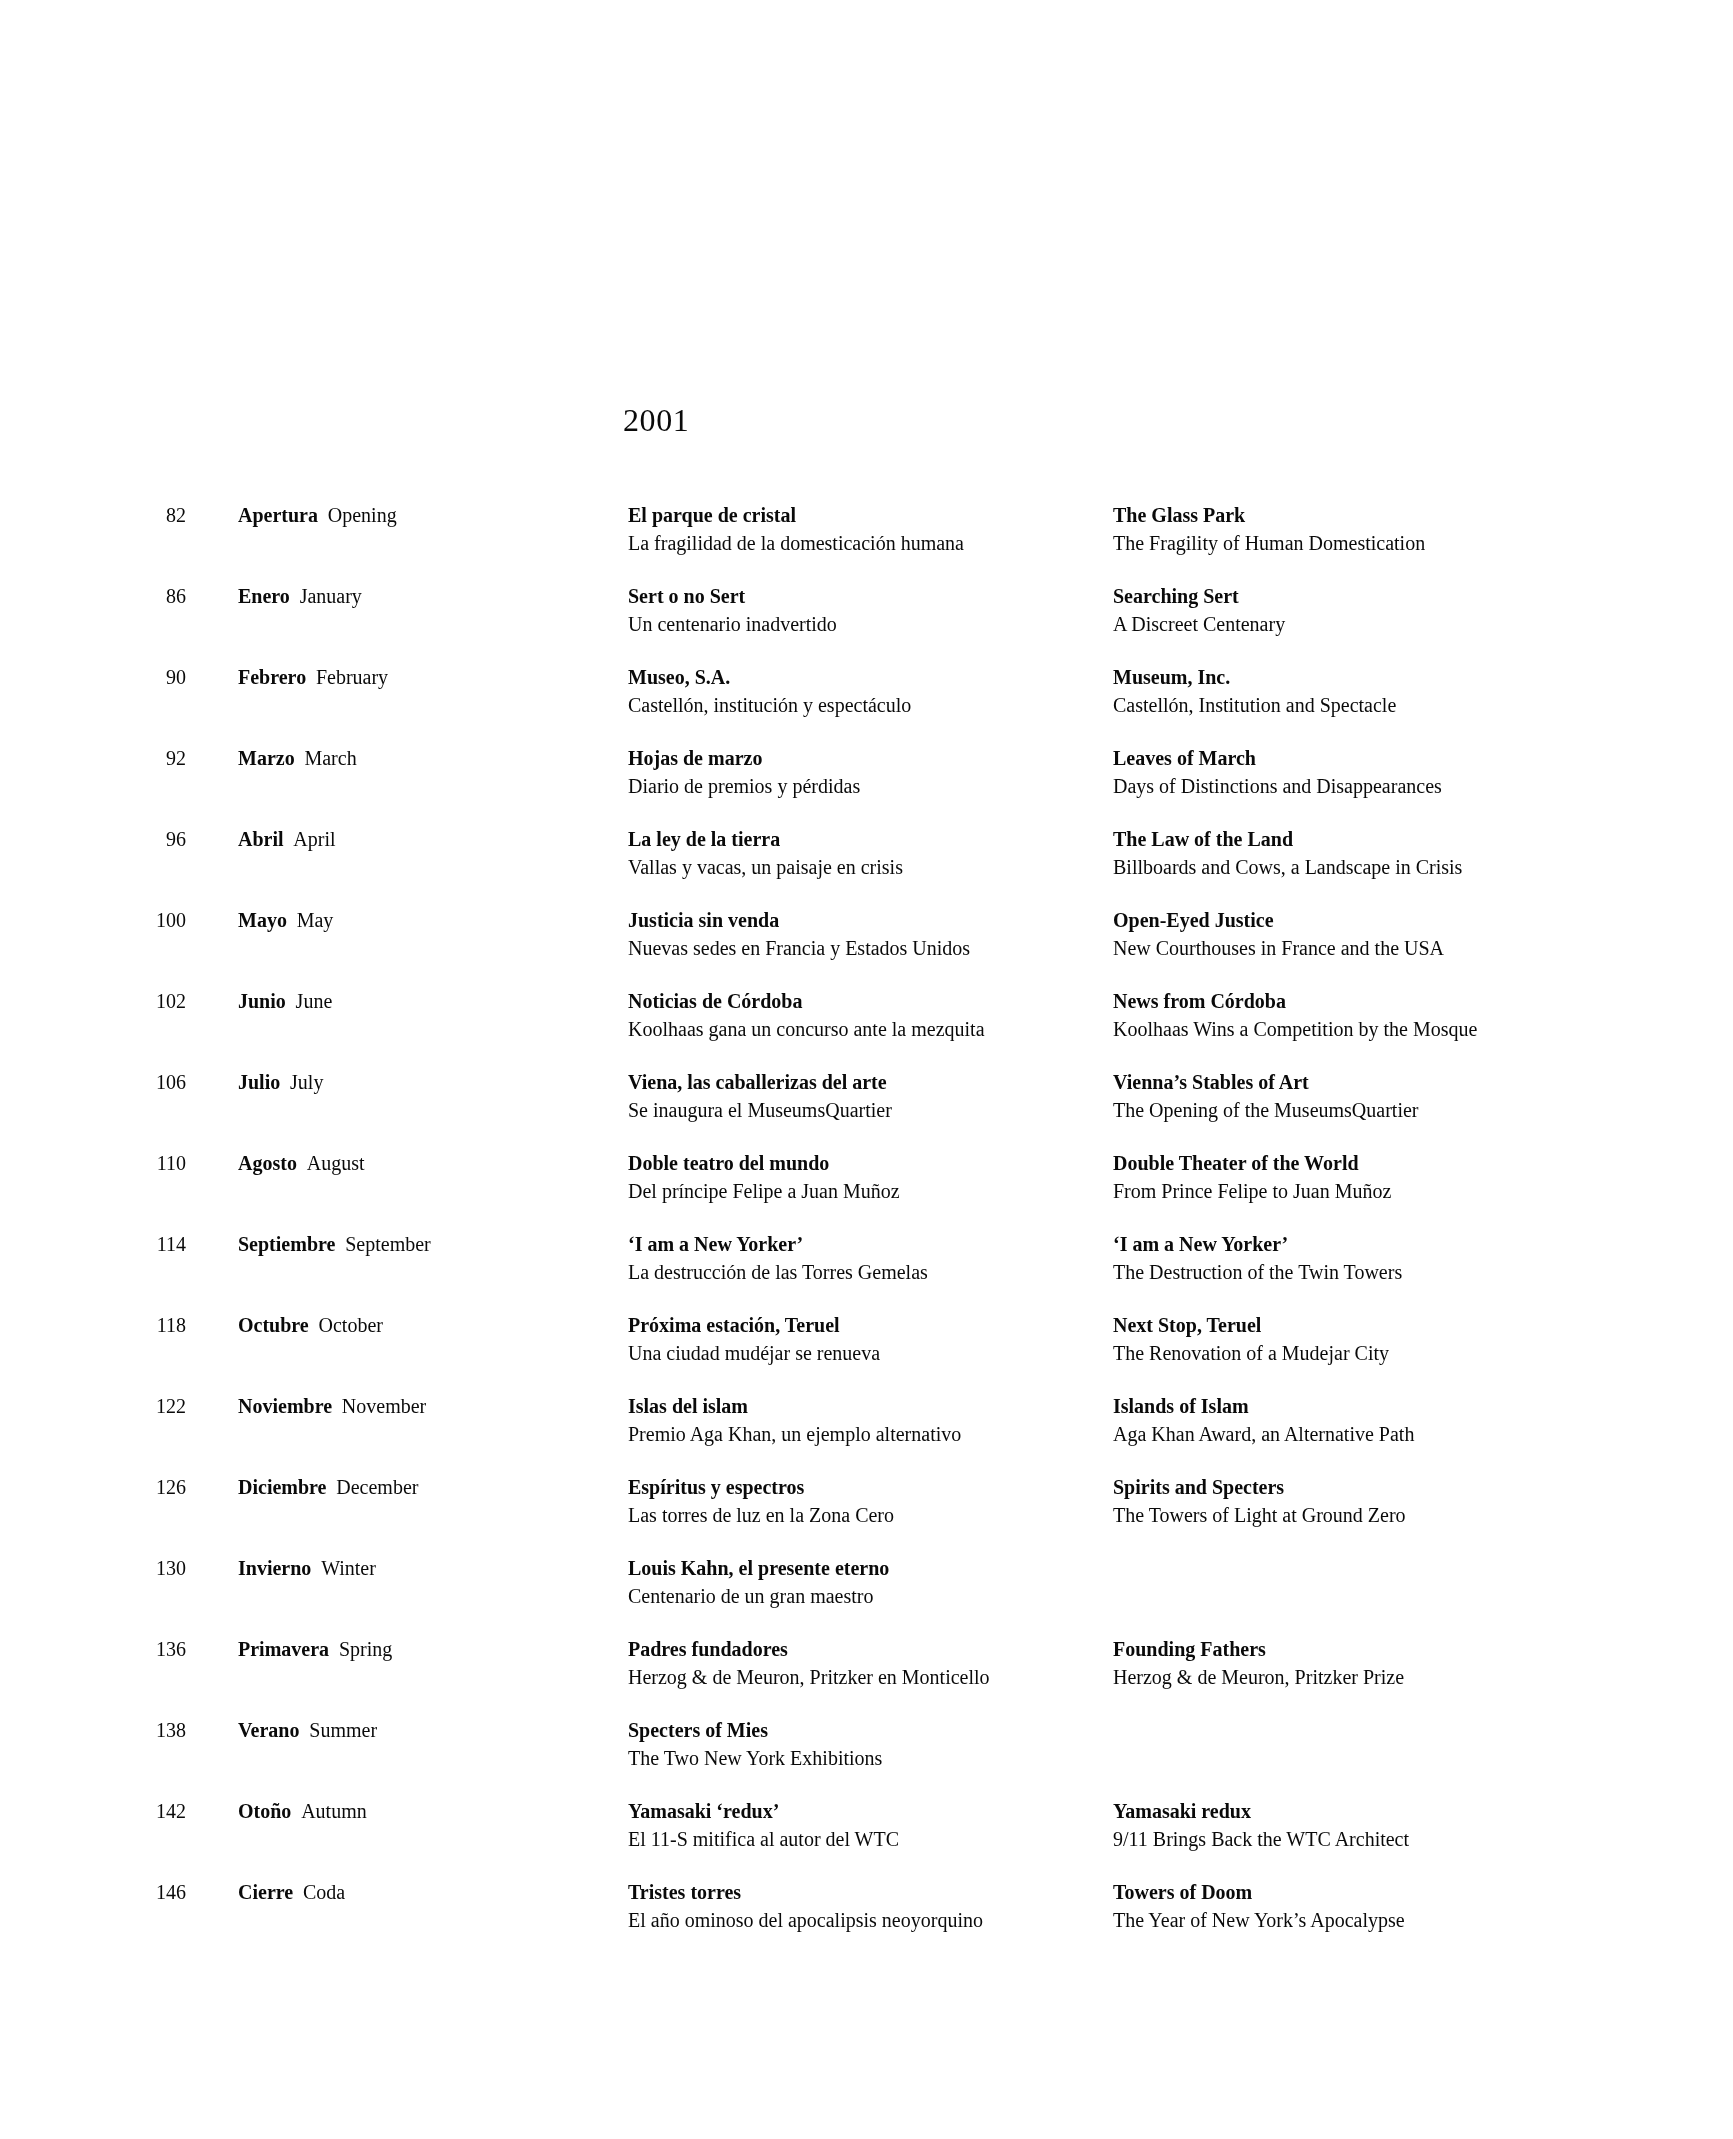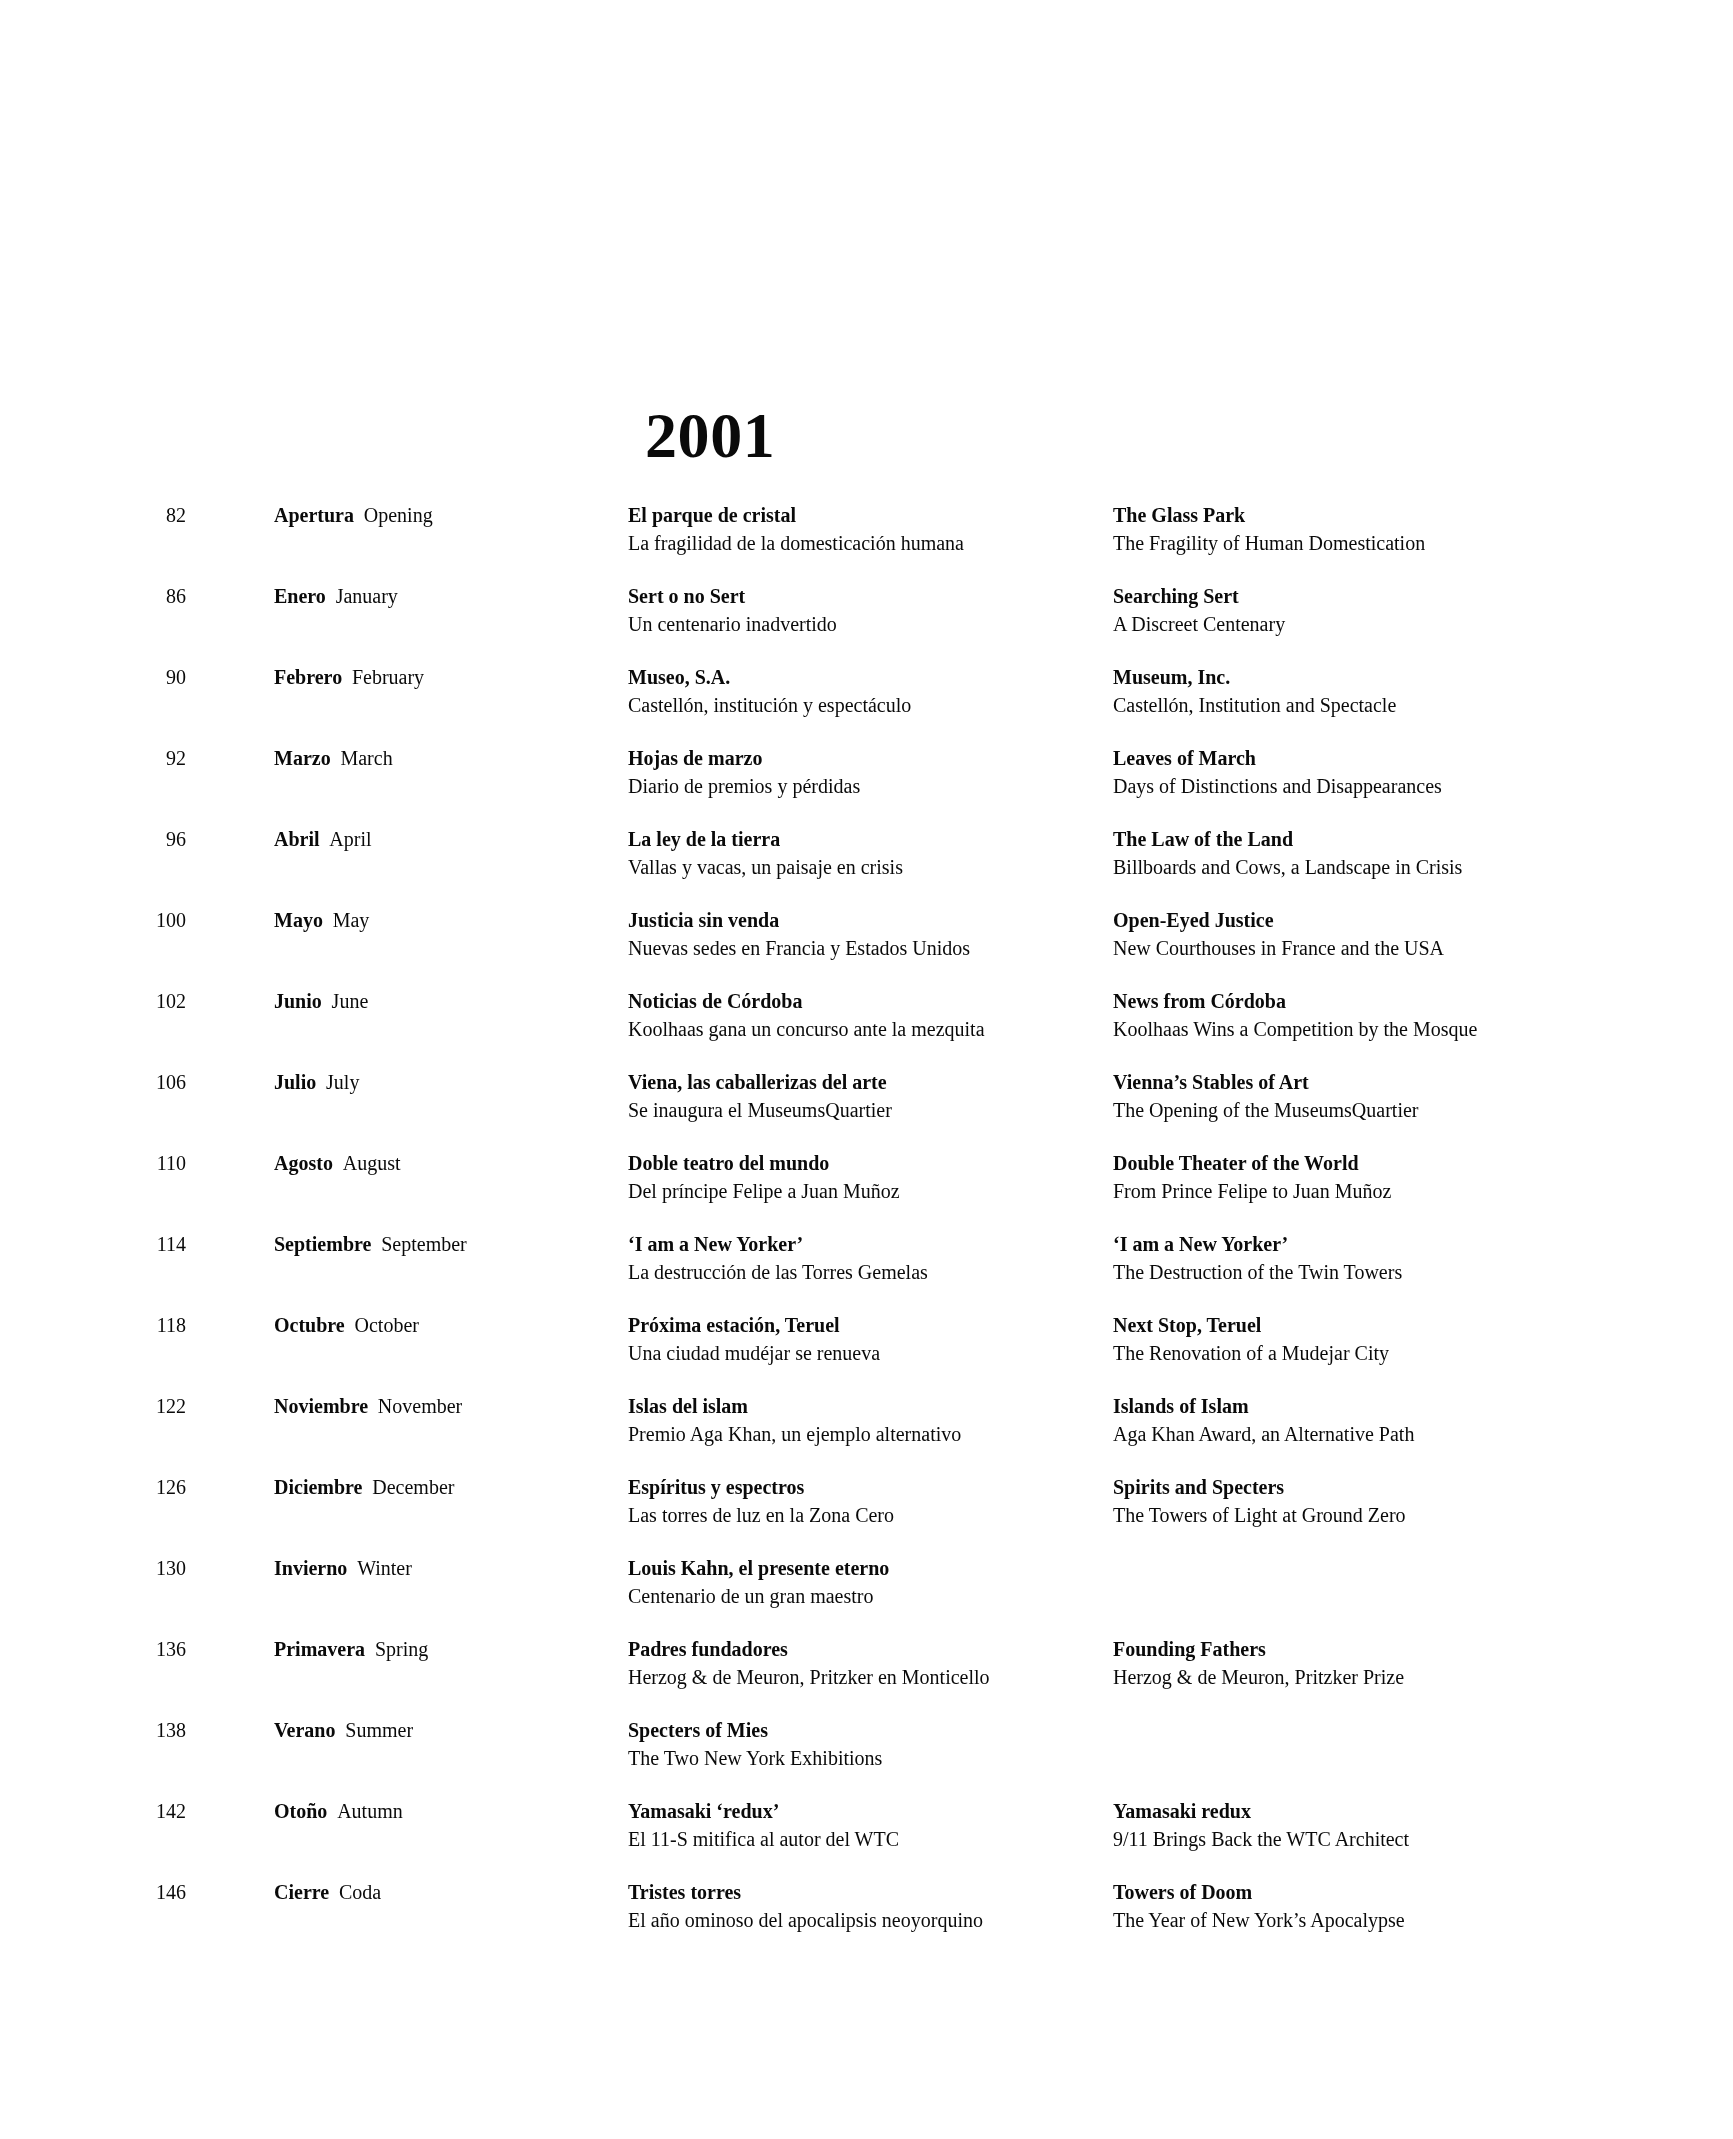--- a/index.html
+++ b/index.html
@@ -11,42 +11,41 @@
   }
   .page {
     position: relative;
     width: 1733px; height: 2140px;
     background: #ffffff;
     overflow: hidden;
   }
   .doc-title {
     position: absolute;
     left: 623px; top: 404px;
-    font-size: 64px;
-    font-weight: 700;
+    font-size: 32px;
+    font-weight: 400;
     line-height: 1;
     letter-spacing: 0.6px;
-    margin-left: 22px;
   }
   .toc {
     position: absolute;
     left: 0; top: 501px;
     width: 1733px;
   }
   .row {
     display: grid;
     grid-template-columns: 186px 442px 485px 616px;
     margin-bottom: 25px;
     font-size: 20px;
     line-height: 28px;
     white-space: nowrap;
   }
   .c-num { text-align: right; }
   .c-month { padding-left: 52px; }
-  .m-es { font-weight: 700; margin-left: 36px; }
+  .m-es { font-weight: 700; }
   .m-en { margin-left: 9.8px; }
   .t { font-weight: 700; }
   .s { font-weight: 400; }
 </style>
 </head>
 <body>
 
 <div class="page">
   <div class="doc-title">2001</div>
   <div class="toc">

